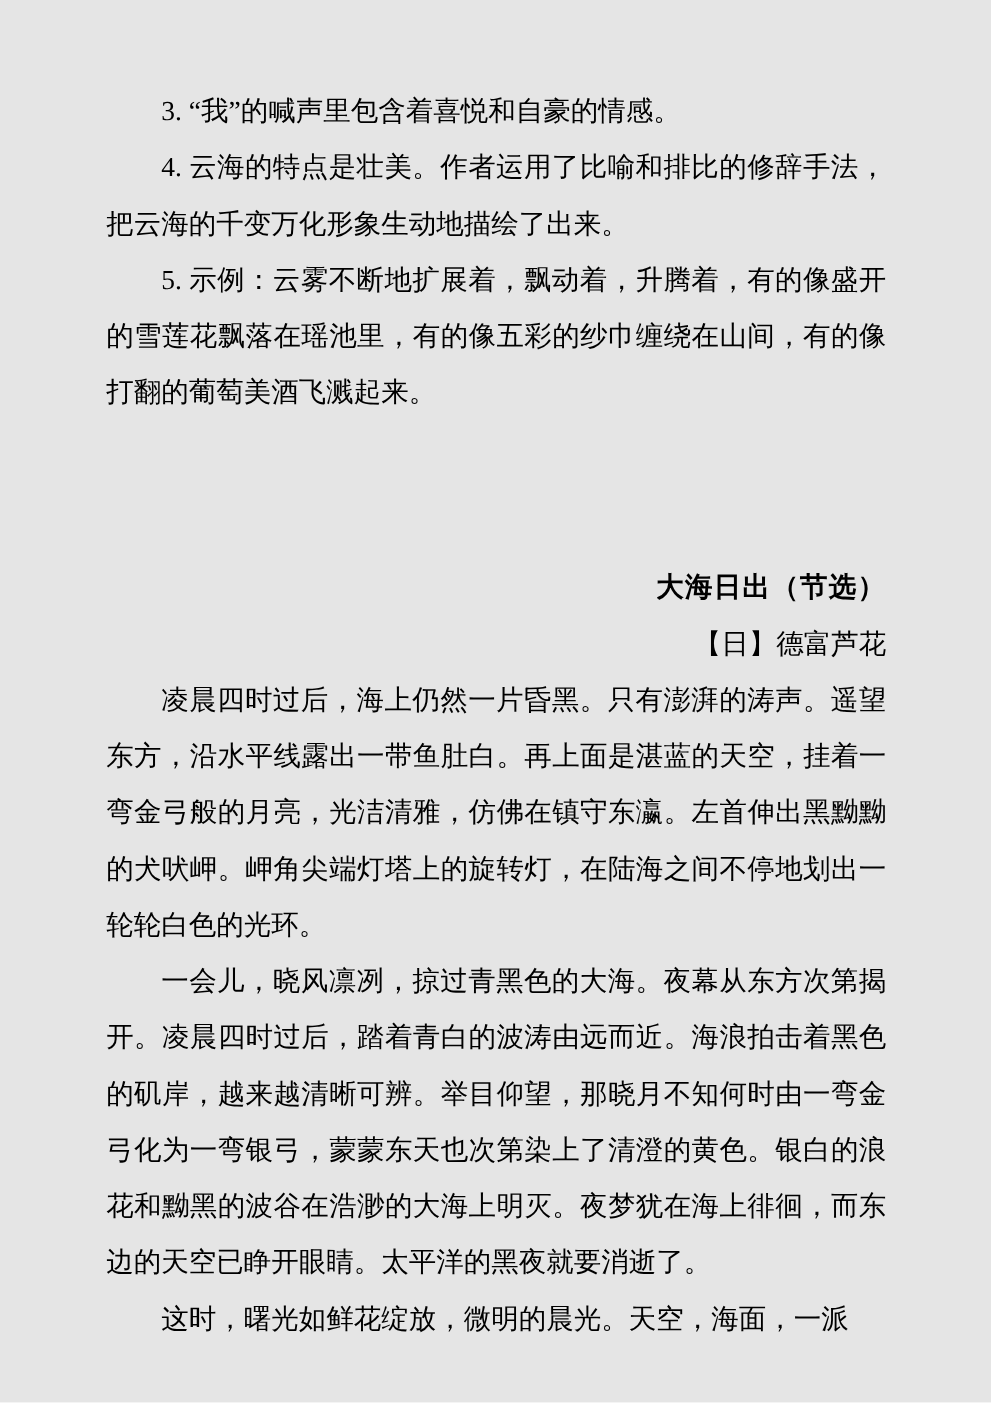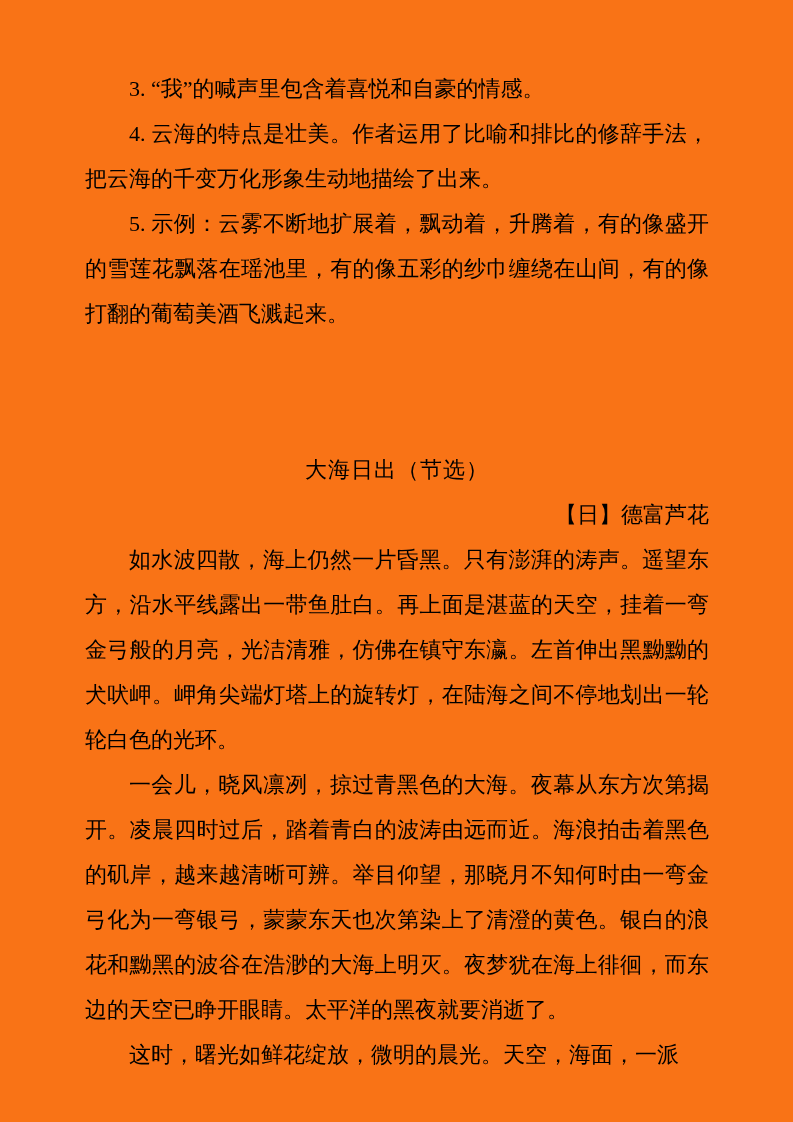--- a/index.html
+++ b/index.html
@@ -4,43 +4,43 @@
   <style>
     html, body {
       margin: 0;
       padding: 0;
       background: #ffffff;
     }
     .page {
       position: relative;
       width: 793px;
       height: 1122px;
-      background: #f97316;
+      background: #e5e5e5;
       box-sizing: border-box;
       padding: 66px 84px 0 85px;
       font-family: "Liberation Serif", "DejaVu Serif", serif;
       font-size: 22px;
       line-height: 45px;
       color: #000000;
       overflow: hidden;
     }
     .para {
       margin: 0;
       text-align: justify;
       text-indent: 2em;
       word-break: break-all;
     }
     .section-gap {
       height: 111px;
     }
     .article-title {
       margin: 0;
       font-size: 22px;
-      font-weight: normal;
-      text-align: center;
+      font-weight: bold;
+      text-align: right;
       line-height: 45px;
       letter-spacing: 1px;
     }
     .article-author {
       margin: 0;
       text-align: right;
       text-indent: 0;
       line-height: 45px;
     }
   </style>
@@ -54,18 +54,18 @@
     <p class="para">4. 云海的特点是壮美。作者运用了比喻和排比的修辞手法，把云海的千变万化形象生动地描绘了出来。</p>
     <p class="para">5. 示例：云雾不断地扩展着，飘动着，升腾着，有的像盛开的雪莲花飘落在瑶池里，有的像五彩的纱巾缠绕在山间，有的像打翻的葡萄美酒飞溅起来。</p>
   </section>
 
   <div class="section-gap"></div>
 
   <h1 class="article-title">大海日出（节选）</h1>
   <p class="article-author">【日】德富芦花</p>
 
   <section>
-    <p class="para">如水波四散，海上仍然一片昏黑。只有澎湃的涛声。遥望东方，沿水平线露出一带鱼肚白。再上面是湛蓝的天空，挂着一弯金弓般的月亮，光洁清雅，仿佛在镇守东瀛。左首伸出黑黝黝的犬吠岬。岬角尖端灯塔上的旋转灯，在陆海之间不停地划出一轮轮白色的光环。</p>
+    <p class="para">凌晨四时过后，海上仍然一片昏黑。只有澎湃的涛声。遥望东方，沿水平线露出一带鱼肚白。再上面是湛蓝的天空，挂着一弯金弓般的月亮，光洁清雅，仿佛在镇守东瀛。左首伸出黑黝黝的犬吠岬。岬角尖端灯塔上的旋转灯，在陆海之间不停地划出一轮轮白色的光环。</p>
     <p class="para">一会儿，晓风凛冽，掠过青黑色的大海。夜幕从东方次第揭开。凌晨四时过后，踏着青白的波涛由远而近。海浪拍击着黑色的矶岸，越来越清晰可辨。举目仰望，那晓月不知何时由一弯金弓化为一弯银弓，蒙蒙东天也次第染上了清澄的黄色。银白的浪花和黝黑的波谷在浩渺的大海上明灭。夜梦犹在海上徘徊，而东边的天空已睁开眼睛。太平洋的黑夜就要消逝了。</p>
     <p class="para">这时，曙光如鲜花绽放，微明的晨光。天空，海面，一派</p>
   </section>
 
 </div>
 
 </body></html>

